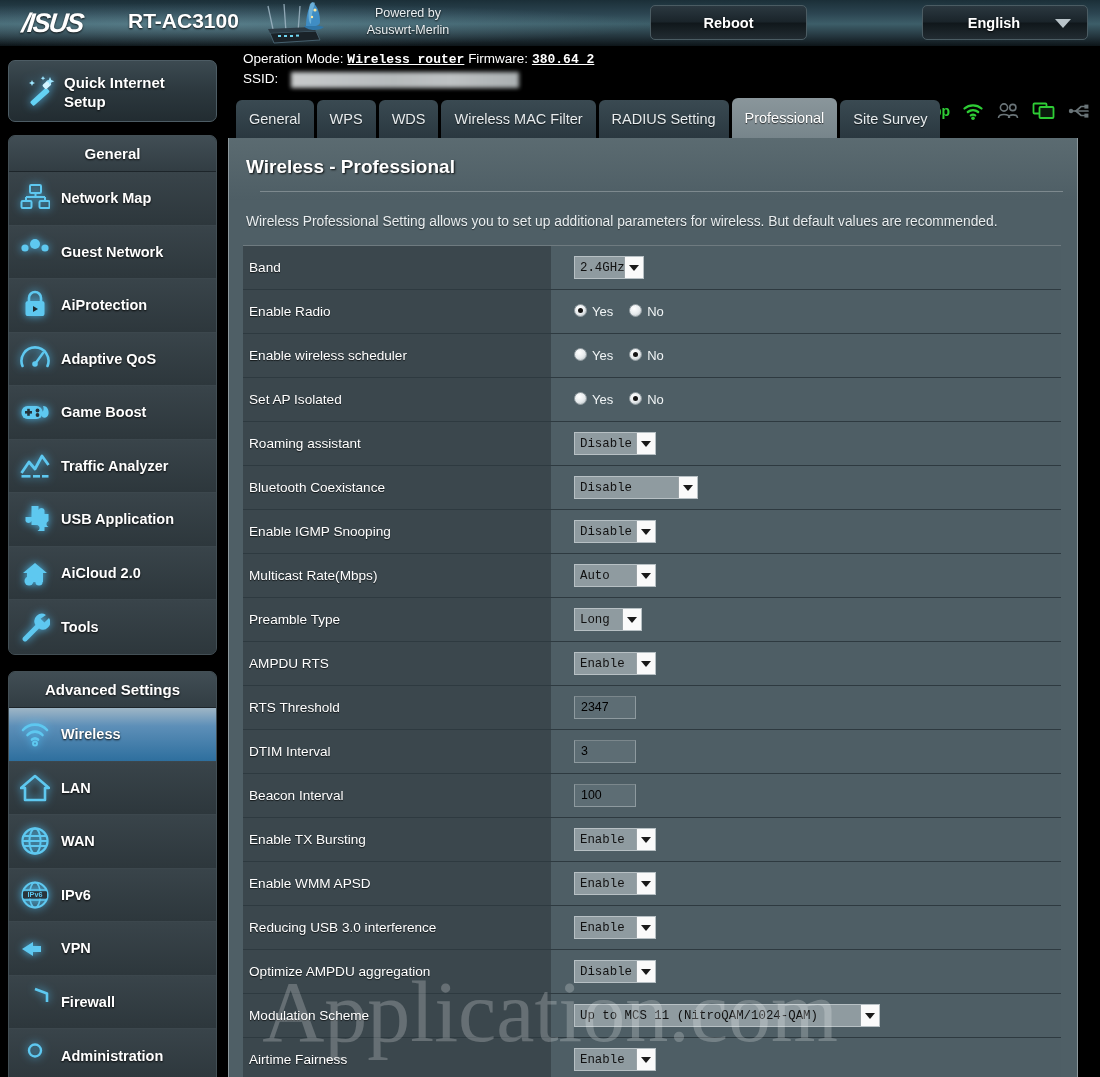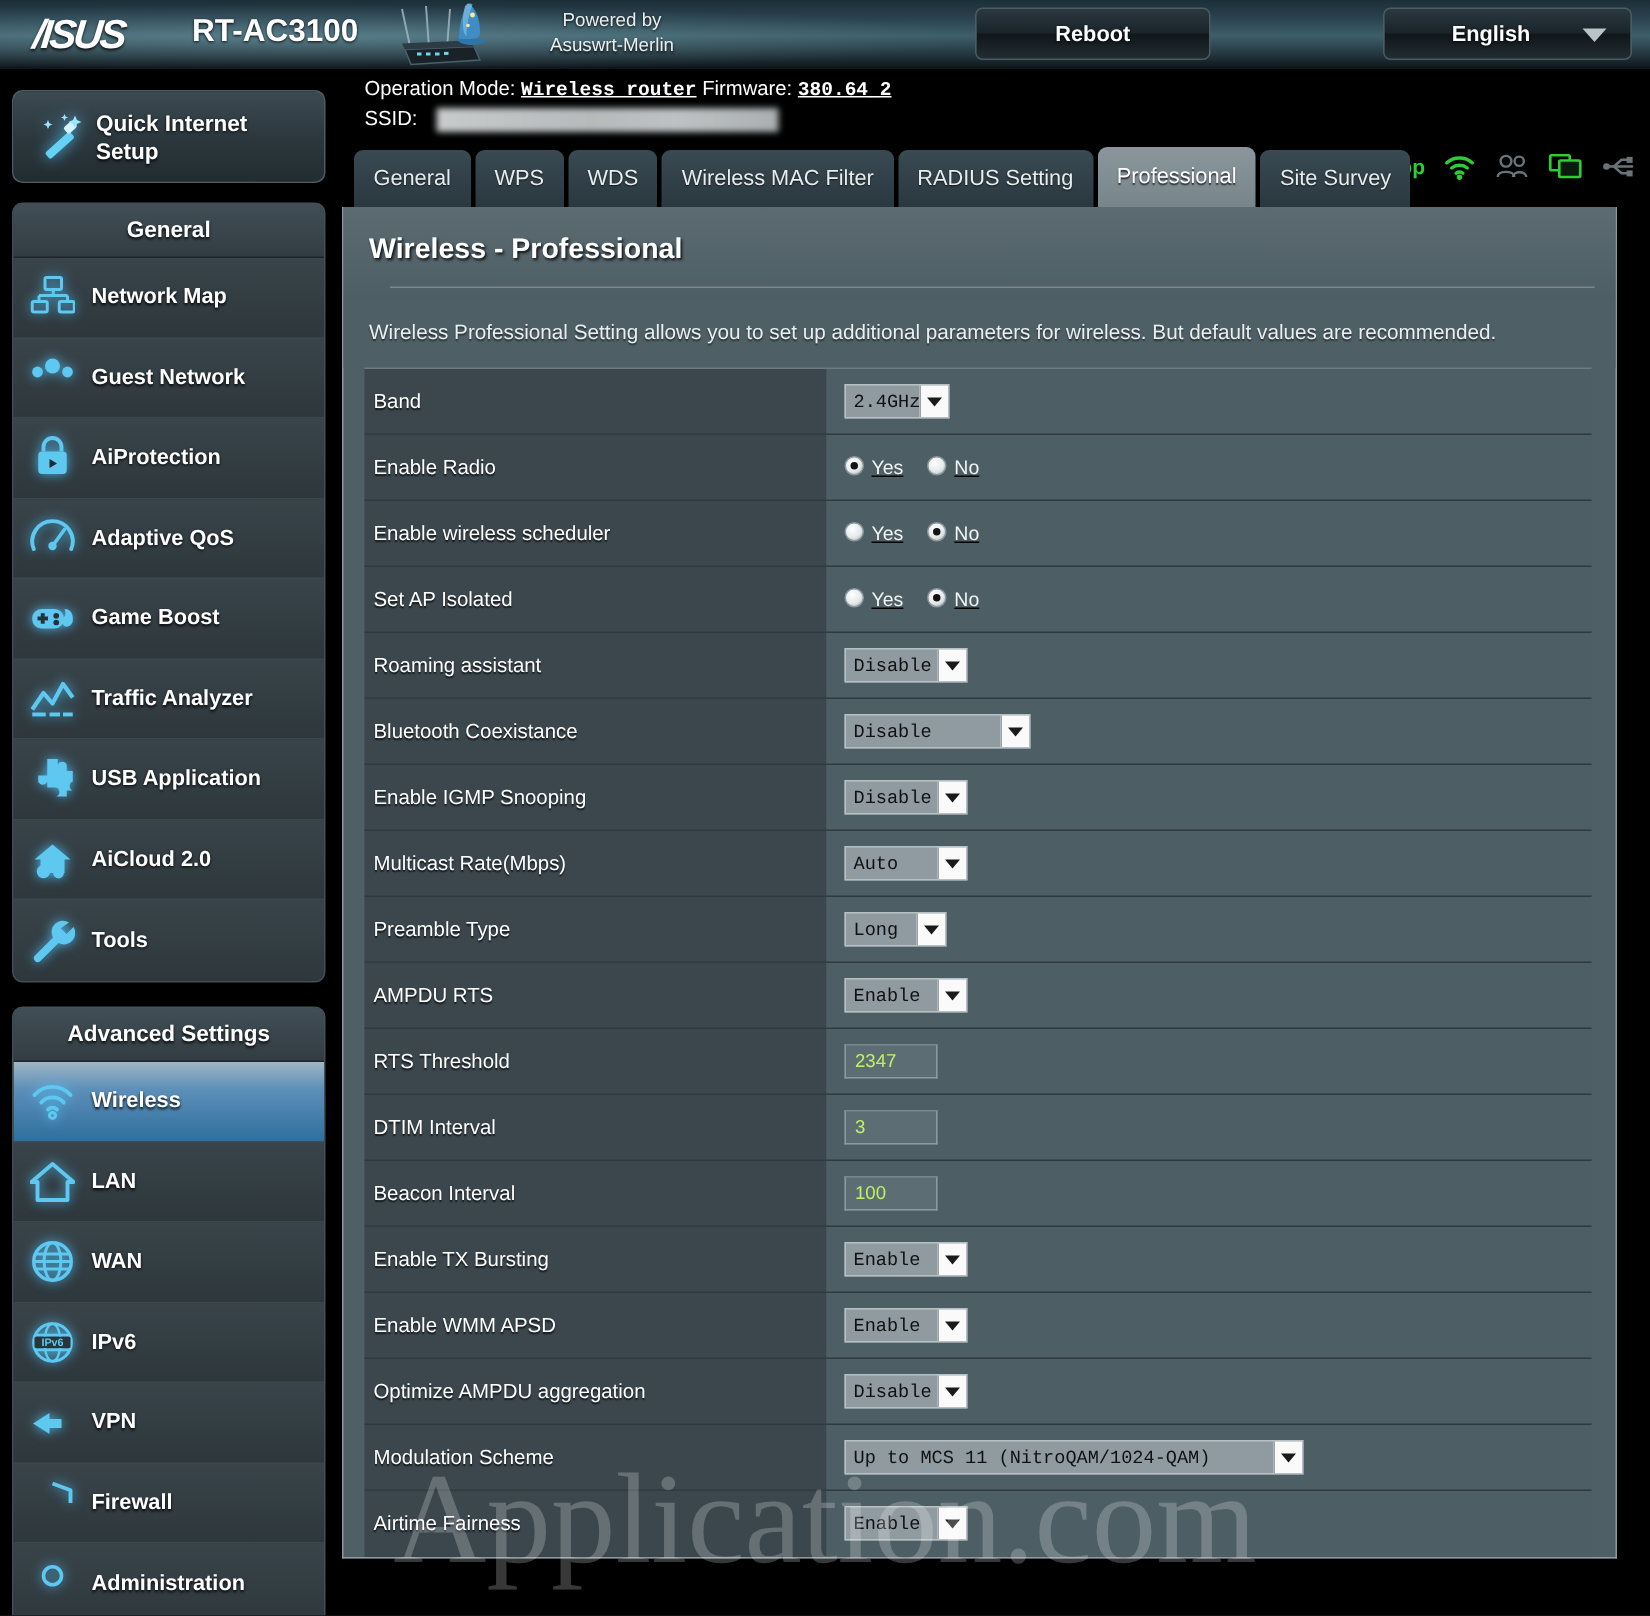--- a/index.html
+++ b/index.html
@@ -164,21 +164,21 @@
     text-shadow: 0 1px 1px rgba(0,0,0,.5);
   }
   .settings-table { width: 818px; margin: 0 14px 0 14px; border-collapse: collapse; }
   .settings-table tr { height: 44px; }
   .settings-table td { border-top: 1px solid #2e3a40; vertical-align: middle; }
   .settings-table tr:first-child td { border-top: 1px solid #6f7b80; }
   td.cell-label {
     width: 308px; background: #3b474d; color: #fff; font-size: 13.6px;
     padding-left: 6px; text-shadow: 0 1px 1px rgba(0,0,0,.7);
   }
-  td.cell-value { background: #4e5e65; padding-left: 12px; text-decoration: underline; }
+  td.cell-value { background: #4e5e65; padding-left: 23px; }
 
   
   .sel {
     display: inline-flex; align-items: center; height: 23px;
     background: #8f9ba0; border: 1px solid #b7c0c4;
     font-family: "Liberation Mono", monospace; font-size: 12.4px; color: #111;
     position: relative; padding-left: 5px; vertical-align: middle;
   }
   .sel .sel-text { padding-right: 21px; white-space: nowrap; }
   .sel .sel-arrow {
@@ -187,21 +187,21 @@
     display: flex; align-items: center; justify-content: center;
   }
   .sel .sel-arrow::after {
     content: ""; width: 0; height: 0;
     border-left: 5px solid transparent; border-right: 5px solid transparent;
     border-top: 6px solid #1a1a1a;
   }
   .txt {
     display: inline-block; width: 62px; height: 23px; line-height: 21px;
     background: #5d6d74; border: 1px solid #8e9a9f; border-top-color: #7b878c;
-    color: #bef264; font-size: 12.4px; padding-left: 6px;
+    color: #000000; font-size: 12.4px; padding-left: 6px;
     font-family: "Liberation Sans", sans-serif; vertical-align: middle;
   }
   .radio-group { display: flex; align-items: center; gap: 7px; }
   .radio-group .rg-pair { display: flex; align-items: flex-start; gap: 5px; margin-right: 9px; }
   .radio {
     width: 13px; height: 13px; border-radius: 50%;
     background: radial-gradient(circle at 38% 32%, #ffffff 0%, #e6eaec 55%, #aab3b7 100%);
     border: 1px solid #8d989d; position: relative; display: inline-block;
   }
   .radio.on::after {
@@ -629,20 +629,27 @@
               </span></td>
           </tr>
           <tr>
             <td class="cell-label">Enable WMM APSD</td>
             <td class="cell-value"><span class="sel" style="width: 82px;">
                 <span class="sel-text">Enable</span>
                 <span class="sel-arrow"></span>
               </span></td>
           </tr>
           <tr>
+            <td class="cell-label">Reducing USB 3.0 interference</td>
+            <td class="cell-value"><span class="sel" style="width: 82px;">
+                <span class="sel-text">Enable</span>
+                <span class="sel-arrow"></span>
+              </span></td>
+          </tr>
+          <tr>
             <td class="cell-label">Optimize AMPDU aggregation</td>
             <td class="cell-value"><span class="sel" style="width: 82px;">
                 <span class="sel-text">Disable</span>
                 <span class="sel-arrow"></span>
               </span></td>
           </tr>
           <tr>
             <td class="cell-label">Modulation Scheme</td>
             <td class="cell-value"><span class="sel" style="width: 306px;">
                 <span class="sel-text">Up to MCS 11 (NitroQAM/1024-QAM)</span>

